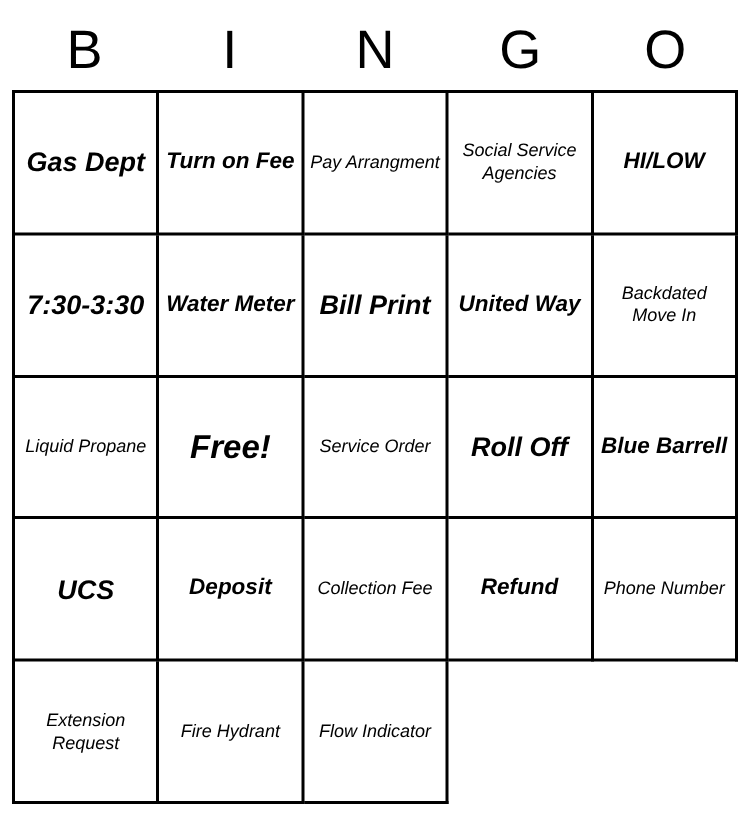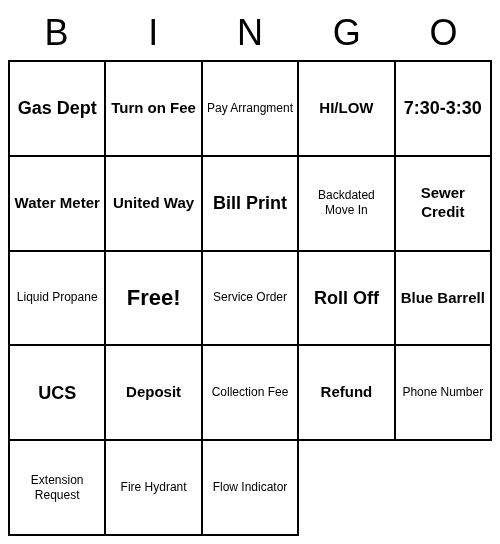--- a/index.html
+++ b/index.html
@@ -51,20 +51,21 @@
       align-items: center;
       justify-content: center;
       text-align: center;
       padding: 4px;
       min-height: 88px;
     }
 
     .bingo-cell span {
       font-size: 13px;
       line-height: 1.25;
+      font-style: italic;
     }
 
     .cell-large {
       font-size: 18px !important;
       font-weight: bold;
       line-height: 1.2;
     }
 
     .cell-medium {
       font-size: 15px !important;
@@ -97,39 +98,39 @@
 <div class="bingo-cell">
       <span class="cell-large">Gas Dept</span>
     </div>
     <div class="bingo-cell">
       <span class="cell-medium">Turn on Fee</span>
     </div>
     <div class="bingo-cell">
       <span class="cell-small">Pay Arrangment</span>
     </div>
     <div class="bingo-cell">
+      <span class="cell-small">Social Service Agencies</span>
+    </div>
+    <div class="bingo-cell">
       <span class="cell-medium">HI/LOW</span>
     </div>
     <div class="bingo-cell">
       <span class="cell-large">7:30-3:30</span>
     </div>
     <div class="bingo-cell">
       <span class="cell-medium">Water Meter</span>
     </div>
     <div class="bingo-cell">
+      <span class="cell-large">Bill Print</span>
+    </div>
+    <div class="bingo-cell">
       <span class="cell-medium">United Way</span>
     </div>
     <div class="bingo-cell">
-      <span class="cell-large">Bill Print</span>
-    </div>
-    <div class="bingo-cell">
       <span class="cell-small">Backdated Move In</span>
-    </div>
-    <div class="bingo-cell">
-      <span class="cell-medium">Sewer Credit</span>
     </div>
     <div class="bingo-cell">
       <span class="cell-small">Liquid Propane</span>
     </div>
     <div class="bingo-cell">
       <span class="free-cell">Free!</span>
     </div>
     <div class="bingo-cell">
       <span class="cell-small">Service Order</span>
     </div>

